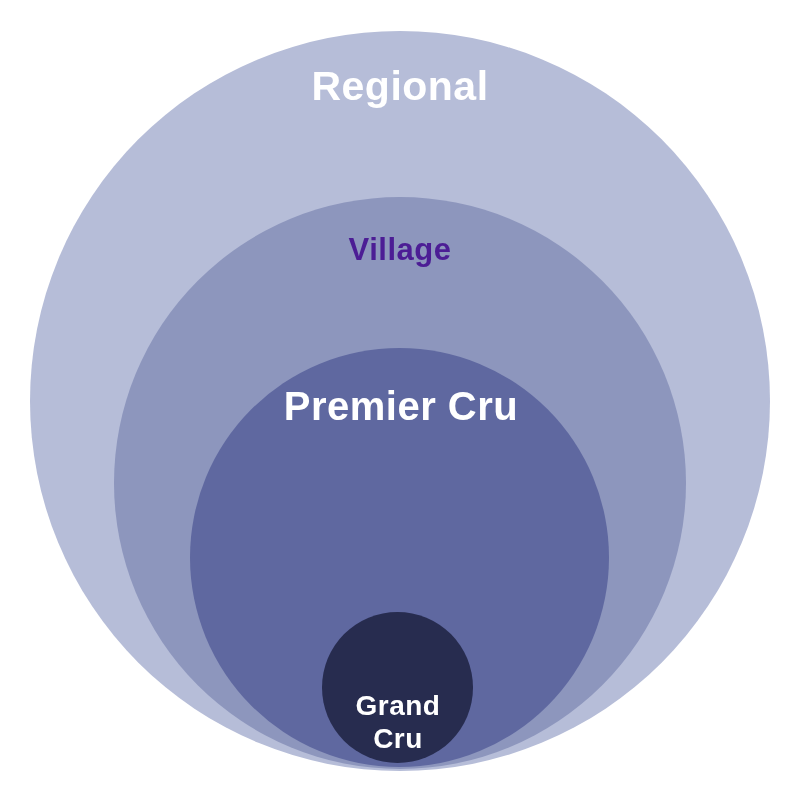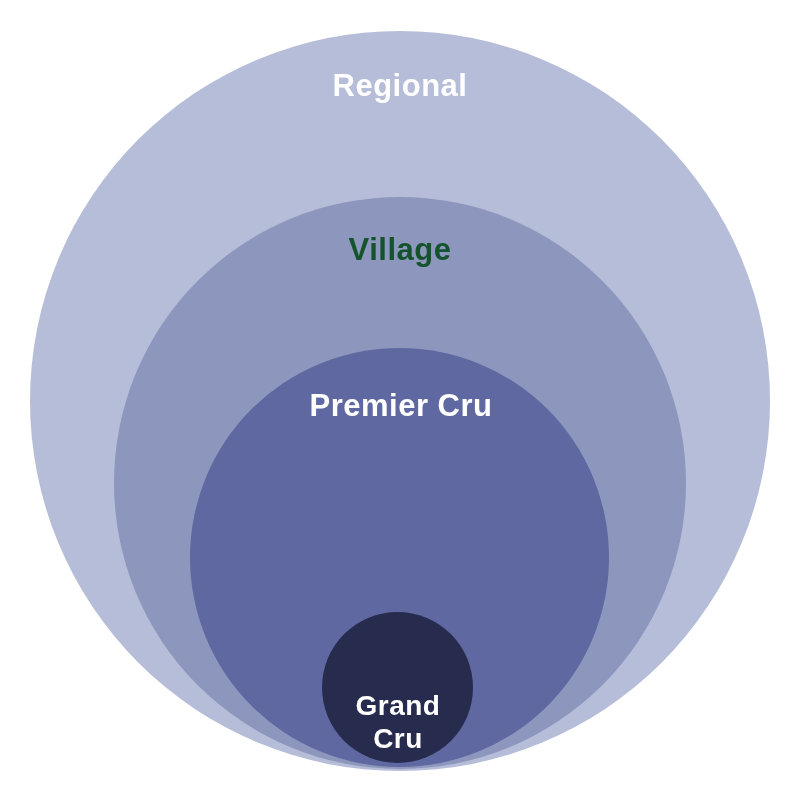--- a/index.html
+++ b/index.html
@@ -25,23 +25,23 @@
   .c-grand    { left: 322px; top: 612px; width: 151px; height: 151px; z-index: 4; }
   .label {
     position: absolute;
     transform: translate(-50%, -50%);
     z-index: 5;
     font-weight: bold;
     text-align: center;
     white-space: nowrap;
     letter-spacing: 0.5px;
   }
-  .l-regional { left: 400px; top: 86px;  font-size: 31px; }
+  .l-regional { left: 400px; top: 86px;  font-size: 41px; }
   .l-village  { left: 400px; top: 250px; font-size: 31px; }
-  .l-premier  { left: 401px; top: 406px; font-size: 31px; }
+  .l-premier  { left: 401px; top: 406px; font-size: 40px; }
   .l-grand    {
     left: 398px; top: 694px;
     font-size: 28px;
     white-space: normal;
     width: 112px;
     line-height: 1.18;
     margin-top: 28px;
   }
 </style>
 </head>
@@ -52,19 +52,19 @@
   <div class="circle c-regional" style="background-color: rgb(182, 189, 216);"></div>
 
   <div class="circle c-village" style="background-color: rgb(141, 150, 189);"></div>
 
   <div class="circle c-premier" style="background-color: rgb(95, 104, 160);"></div>
 
   <div class="circle c-grand" style="background-color: rgb(39, 44, 79);"></div>
 
   <div class="label l-regional" style="color: rgb(255, 255, 255);">Regional</div>
 
-  <div class="label l-village" style="color: #14532d; text-align: center;">Village</div>
+  <div class="label l-village" style="color: #4c1d95; text-align: center;">Village</div>
 
   <div class="label l-premier" style="color: rgb(255, 255, 255);">Premier Cru</div>
 
   <div class="label l-grand" style="color: rgb(255, 255, 255);">Grand Cru</div>
 
 </div>
 
 </body></html>

